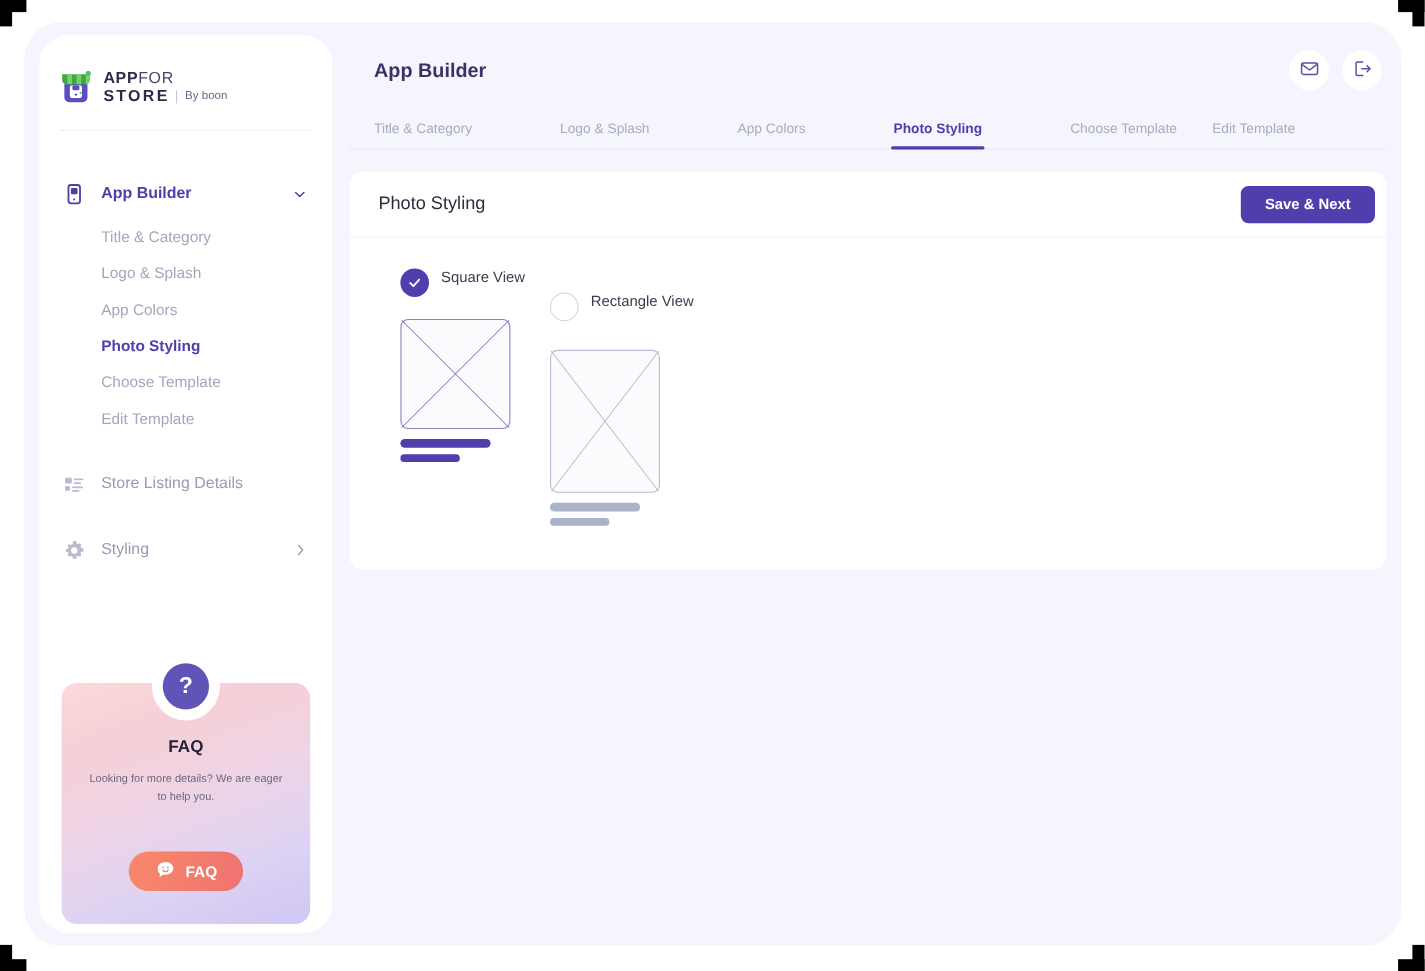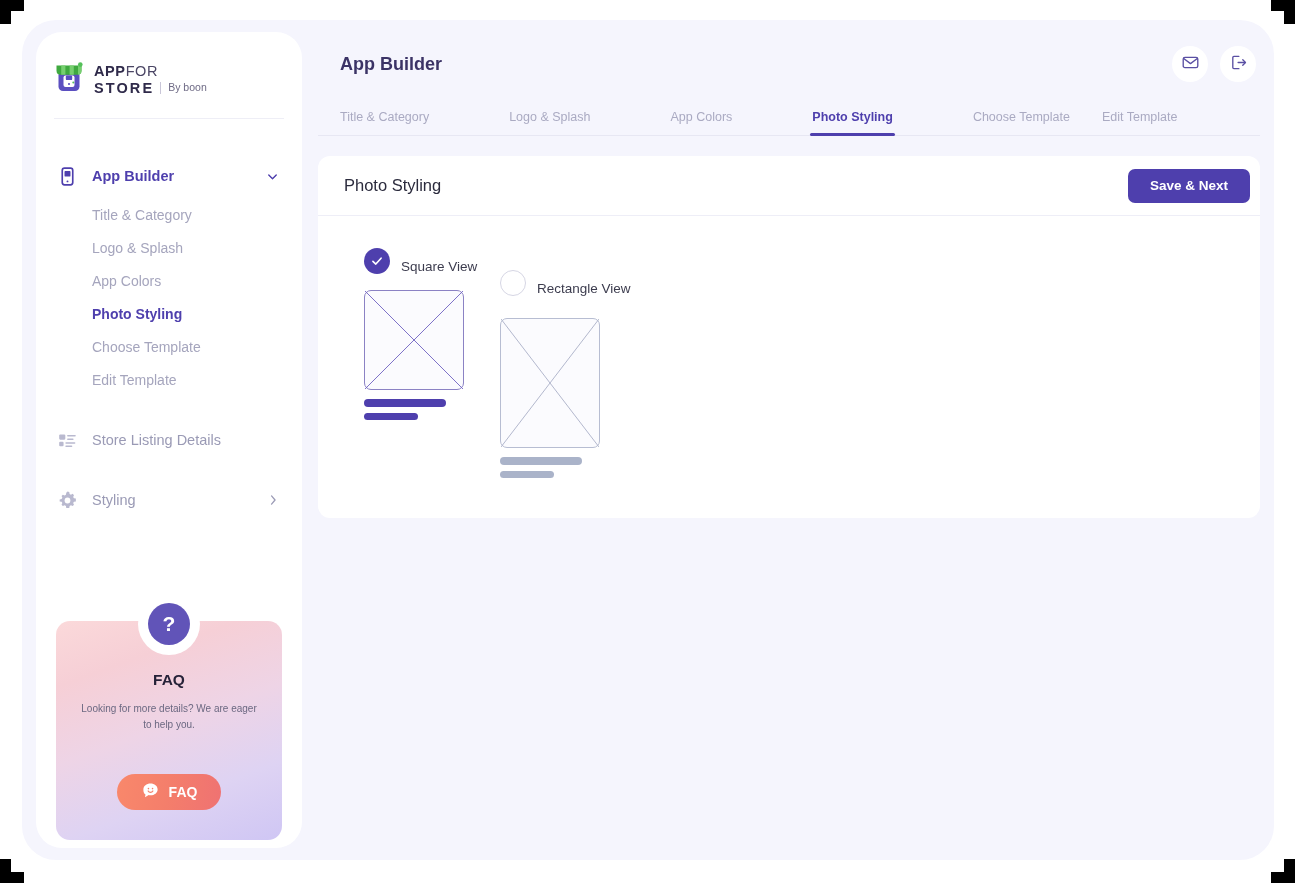--- a/index.html
+++ b/index.html
@@ -40,21 +40,21 @@
   .sidebar {
     position: absolute;
     left: 14px; top: 12px;
     width: 266px; height: 816px;
     background: #ffffff;
     border-radius: 26px;
     overflow: hidden;
   }
 
   .logo-row {
-    display: flex; align-items: flex-start;
+    display: flex; align-items: center;
     padding: 30px 0 0 18px;
     gap: 10px;
   }
   .logo-mark { width: 30px; height: 31px; position: relative; flex: none; }
   .logo-text { line-height: 1.12; }
   .logo-l1 { font-size: 14.5px; letter-spacing: .6px; color: #2f2a4a; }
   .logo-l1 b { font-weight: 700; }
   .logo-l1 span { font-weight: 400; color: #4a4564; }
   .logo-l2 { font-size: 14.5px; letter-spacing: 2.1px; font-weight: 700; color: #2f2a4a; display: flex; align-items: center; gap: 6px; }
   .logo-by { font-size: 10.5px; font-weight: 400; letter-spacing: 0; color: #6e6a85; border-left: 1px solid #c9c6d8; padding-left: 7px; }
@@ -172,21 +172,21 @@
   .q-label {
     width: 215px; flex: none;
     font-size: 13.5px; font-weight: 700; color: #2b2b3d; line-height: 1.45;
     padding-top: 4px;
   }
   .q-label .req { color: #ef4a55; font-weight: 400; }
 
   .options { display: flex; padding-left: 20px; }
   .option { width: 136px; }
   .option.second { margin-left: 0; margin-top: 22px; }
-  .opt-head { display: flex; align-items: flex-end; gap: 11px; height: 30px; cursor: pointer; white-space: nowrap; }
+  .opt-head { display: flex; align-items: flex-start; gap: 11px; height: 30px; cursor: pointer; white-space: nowrap; }
   .radio {
     width: 26px; height: 26px; border-radius: 50%;
     flex: none; display: flex; align-items: center; justify-content: center;
   }
   .radio.on { background: #4e3fad; }
   .radio.off { background: #fff; border: 1.5px solid #d6d6e4; }
   .opt-name { font-size: 13.5px; color: #3c3c4e; }
 
   .ph-wrap { margin-top: 16px; }
   .ph-box { position: relative; border-radius: 7px; background: #fbfbfe; }

